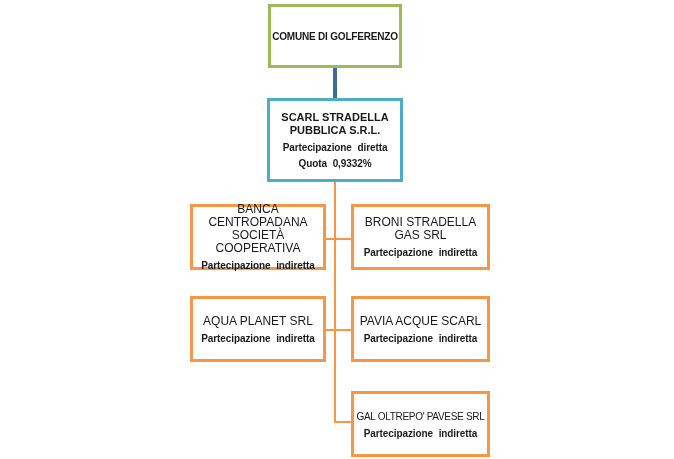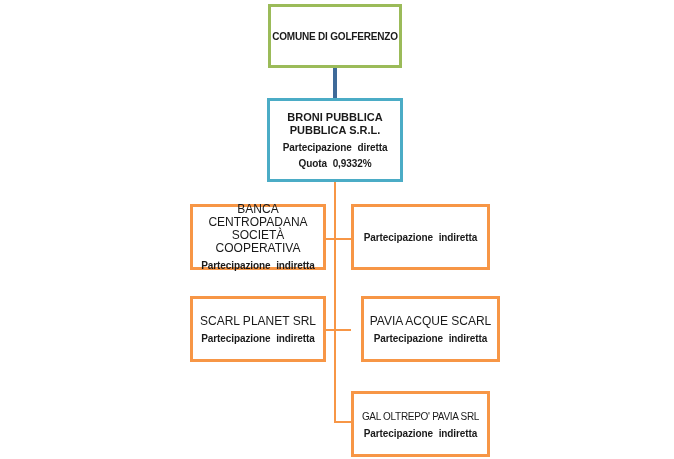--- a/index.html
+++ b/index.html
@@ -36,21 +36,21 @@
     padding: 2px 0;
   }
   .child {
     border: 3px solid var(--child-border, #F79646);
     gap: 5px;
     padding: 2px 0;
   }
   .c0 { left: 190px; top: 204px; width: 136px; height: 66px; }
   .c1 { left: 351px; top: 204px; width: 139px; height: 66px; }
   .c2 { left: 190px; top: 296px; width: 136px; height: 66px; }
-  .c3 { left: 361px; top: 296px; width: 139px; height: 66px; }
+  .c3 { left: 351px; top: 296px; width: 139px; height: 66px; }
   .c4 { left: 351px; top: 391px; width: 139px; height: 66px; }
 
   
   .name {
     font-size: 12px;
     line-height: 13px;
     font-weight: normal;
     max-width: 100%;
   }
   .bold { font-weight: bold; }
@@ -99,47 +99,48 @@
 
 <div class="canvas">
 
   <div class="box root-box">
     <div class="root-name">COMUNE DI GOLFERENZO</div>
   </div>
 
   <div class="root-conn"></div>
 
   <div class="box parent-box">
-    <div class="name bold parent-name">BRONI PUBBLICA PUBBLICA S.R.L.</div>
+    <div class="name bold parent-name">SCARL STRADELLA PUBBLICA S.R.L.</div>
     <div class="part">Partecipazione diretta</div>
     <div class="part">Quota 0,9332%</div>
   </div>
 
   <div class="vline trunk"></div>
   <div class="hbranch b1"></div>
   <div class="hbranch b2"></div>
   <div class="hbranch b3"></div>
 
   <div class="box child c0">
     <div class="name">BANCA CENTROPADANA SOCIETÀ COOPERATIVA</div>
     <div class="part">Partecipazione indiretta</div>
   </div>
 
   <div class="box child c1">
+    <div class="name">BRONI STRADELLA GAS SRL</div>
     <div class="part">Partecipazione indiretta</div>
   </div>
 
   <div class="box child c2">
-    <div class="name">SCARL PLANET SRL</div>
+    <div class="name">AQUA PLANET SRL</div>
     <div class="part">Partecipazione indiretta</div>
   </div>
 
   <div class="box child c3">
     <div class="name">PAVIA ACQUE SCARL</div>
     <div class="part">Partecipazione indiretta</div>
   </div>
 
   <div class="box child c4">
-    <div class="name tight">GAL OLTREPO' PAVIA SRL</div>
+    <div class="name tight">GAL OLTREPO' PAVESE SRL</div>
     <div class="part">Partecipazione indiretta</div>
   </div>
 
 </div>
 
 </body></html>

